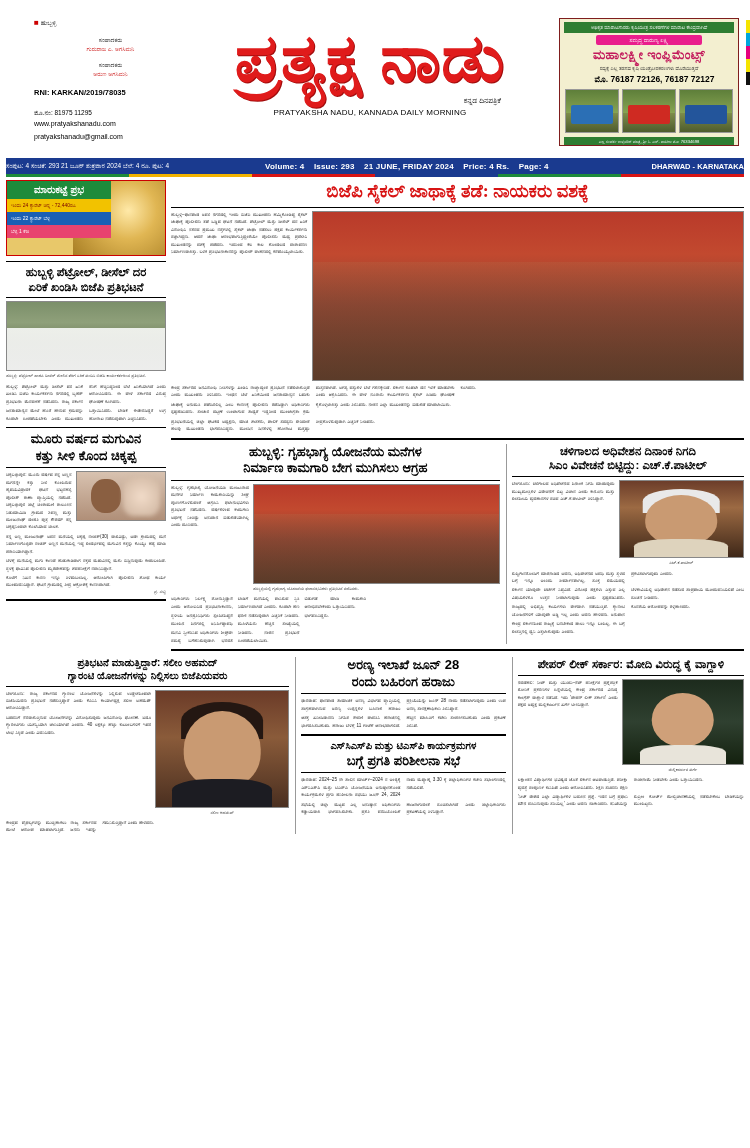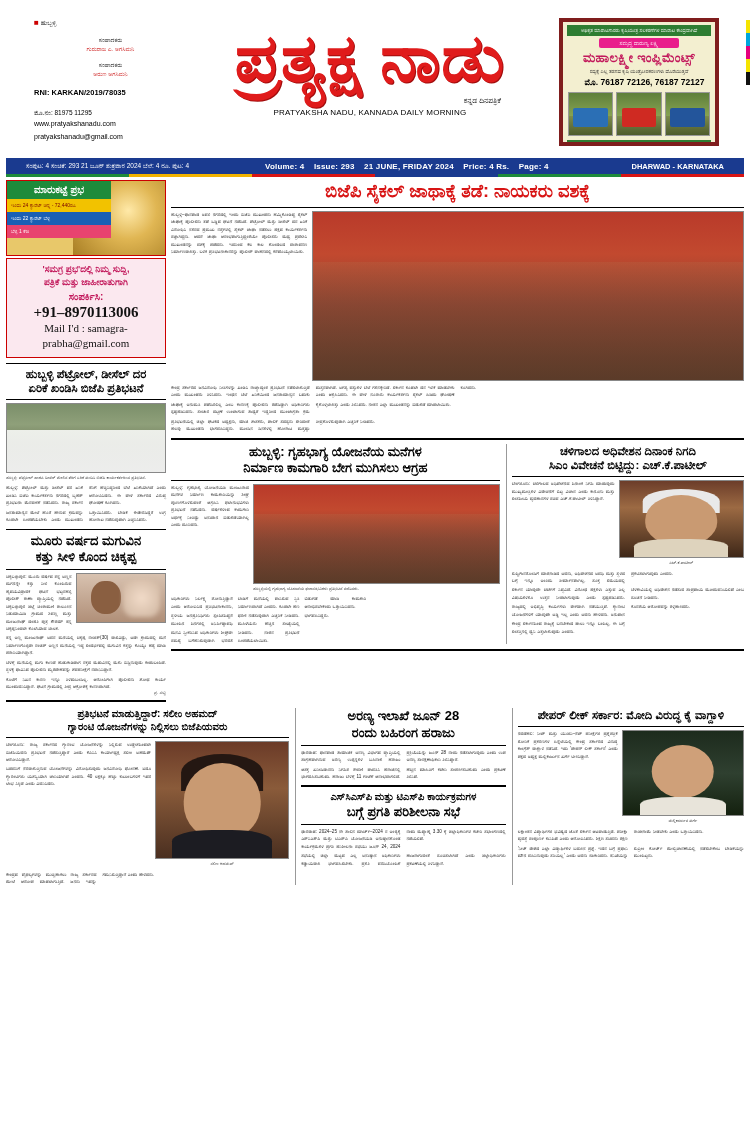--- a/index.html
+++ b/index.html
@@ -28,39 +28,39 @@
     font-family: "Liberation Serif", serif;
     font-size: 66px; font-weight: bold; color:#e01b1b;
     letter-spacing: 1px; line-height: 1.0;
     margin-top: 22px;
     text-shadow: 1px 1px 0 #a10d0d;
   }
   .logo-sub-kn { font-size:7.5px; color:#000; text-align:right; padding-right:58px; margin-top:4px;}
   .logo-sub-en { font-size:8px; font-weight:normal; color:#000; letter-spacing:0.2px; margin-top:2px; }
 
   .mast-right { width: 185px; padding-top: 14px; position:relative; }
-  .ad-box { width:160px; height:128px; border:4px solid #7f1d1d; background:#f3efd0; position:relative; overflow:hidden;}
+  .ad-box { width:180px; height:128px; border:1px solid #7f1d1d; background:#f3efd0; position:relative; overflow:hidden;}
   .ad-top-strip { background:#2e7d32; color:#fff; font-size:5px; text-align:center; padding:2px 2px; margin:3px 4px 2px 4px;}
   .ad-pink { background:#e91e8c; color:#fff; font-size:5.5px; text-align:center; margin:0 36px 2px 36px; padding:1.5px 0; border-radius:2px;}
   .ad-title { color:#c2185b; font-size:13px; font-weight:bold; text-align:center; letter-spacing:0.3px; margin:1px 0 2px;}
   .ad-desc { font-size:5px; color:#222; text-align:center; margin-bottom:2px;}
   .ad-phone { font-size:8.5px; font-weight:bold; color:#000; text-align:center; margin-bottom:4px;padding-left:11px;}
   .ad-imgs { display:flex; gap:3px; padding:0 5px;}
   .ad-img { flex:1; height:44px; border:1px solid #999; position:relative; overflow:hidden;}
   .ad-img .sky{position:absolute;top:0;left:0;right:0;height:55%;background:linear-gradient(#5e7f3a,#87a352);}
   .ad-img .gnd{position:absolute;bottom:0;left:0;right:0;height:45%;background:linear-gradient(#7d8c4a,#4e5c2d);}
   .ad-img .mach{position:absolute;bottom:8px;left:10%;width:80%;height:45%;border-radius:2px;}
   .ad-bottom { background:#2e7d32; color:#fff; font-size:4.2px; text-align:center; margin:4px 4px 0; padding:1.5px;}
   .color-bars { position:absolute; right:-10px; top:16px; width:8px;}
   .color-bars div { height:13px; width:8px;}
 
   
   .infobar {
     background:#1a3a8f; color:#fff; height:16px; display:flex; align-items:center;
-    font-size:8px; font-weight:bold; padding:0 20px; margin-top:4px;
+    font-size:8px; font-weight:bold; padding:0 0; margin-top:4px;
   }
   .infobar .kn-left { font-size:6.5px; font-weight:normal; flex: 0 0 auto; }
   .infobar .en-mid { flex:1; text-align:center; letter-spacing:0.2px;}
   .infobar .en-mid span { margin-right:7px;}
   .infobar .en-right { flex:0 0 auto; font-size:7.5px;}
   .rainbow { height:3px; display:flex; margin-bottom:3px;}
   .rainbow div { flex:1; }
 
   
   .content { display:flex; gap:5px; }
@@ -79,21 +79,21 @@
 
   .pink-ad { border:1px solid #c00; background:#fbe8ef; text-align:center; padding:4px 3px 6px; margin-top:2px;}
   .pink-ad .l1 { color:#c2185b; font-size:9px; font-weight:bold; line-height:1.45;}
   .pink-ad .l2 { color:#c2185b; font-size:10px; font-weight:bold; margin-top:2px;}
   .pink-ad .phone { color:#111; font-family:"Liberation Serif",serif; font-size:15px; font-weight:bold; margin-top:1px;}
   .pink-ad .mail { color:#111; font-family:"Liberation Serif",serif; font-size:11px; line-height:1.25; margin-top:1px;}
 
   
   .story { margin-top:5px; }
   .hl { font-weight:bold; color:#000; line-height:1.28; text-align:center; }
-  .hl-lg { font-size:18px; }
+  .hl-lg { font-size:18px;font-family:Liberation Serif, serif; }
   .hl-md { font-size:13px; }
   .hl-sm { font-size:11.5px; }
   .hl-xs { font-size:10px; }
   .hl-red { color:#d81414; }
   .rule { border-top:1px solid #000; margin:3px 0; }
   .rule-thick { border-top:2px solid #000; margin:4px 0;}
 
   .body-txt {
     font-size:4.6px; line-height:1.62; color:#1b1b1b; text-align:justify;
     word-spacing:0.4px;
@@ -230,28 +230,20 @@
       <div class="gold-box">
         <div class="gold-photo"></div>
         <div class="gold-band">
           <div class="gold-t">ಮಾರುಕಟ್ಟೆ ಪ್ರಭ</div>
           <div class="gold-r1">ಇಂದು 24 ಕ್ಯಾರೆಟ್ ಚಿನ್ನ - 72,440ರೂ</div>
           <div class="gold-r2">ಇಂದು 22 ಕ್ಯಾರೆಟ್ ಬೆಳ್ಳಿ</div>
           <div class="gold-r3">ಬೆಳ್ಳಿ 1 ಕೆಜಿ</div>
         </div>
       </div>
 
-      <div class="pink-ad">
-        <div class="l1">'ಸಮಗ್ರ ಪ್ರಭ'ದಲ್ಲಿ ನಿಮ್ಮ ಸುದ್ದಿ,</div>
-        <div class="l1">ಪತ್ರಿಕೆ ಮತ್ತು ಜಾಹೀರಾತುಗಾಗಿ</div>
-        <div class="l2">ಸಂಪರ್ಕಿಸಿ:</div>
-        <div class="phone">+91–8970113006</div>
-        <div class="mail">Mail I'd : samagra-</div>
-        <div class="mail">prabha@gmail.com</div>
-      </div>
 
       <div class="story">
         <div class="rule"></div>
         <div class="hl hl-sm">ಹುಬ್ಬಳ್ಳಿ ಪೆಟ್ರೋಲ್, ಡೀಸೆಲ್ ದರ</div>
         <div class="hl hl-sm">ಏರಿಕೆ ಖಂಡಿಸಿ ಬಿಜೆಪಿ ಪ್ರತಿಭಟನೆ</div>
         <div class="rule"></div>
         <div class="photo crowd-scene" style="height:70px; margin-top:2px;">
           <div class="people"></div>
         </div>
         <div class="caption">ಹುಬ್ಬಳ್ಳಿ: ಪೆಟ್ರೋಲ್ ಹಾಗೂ ಡೀಸೆಲ್ ಮೇಲಿನ ತೆರಿಗೆ ಏರಿಕೆ ಖಂಡಿಸಿ ಬಿಜೆಪಿ ಕಾರ್ಯಕರ್ತರಿಂದ ಪ್ರತಿಭಟನೆ.</div>

